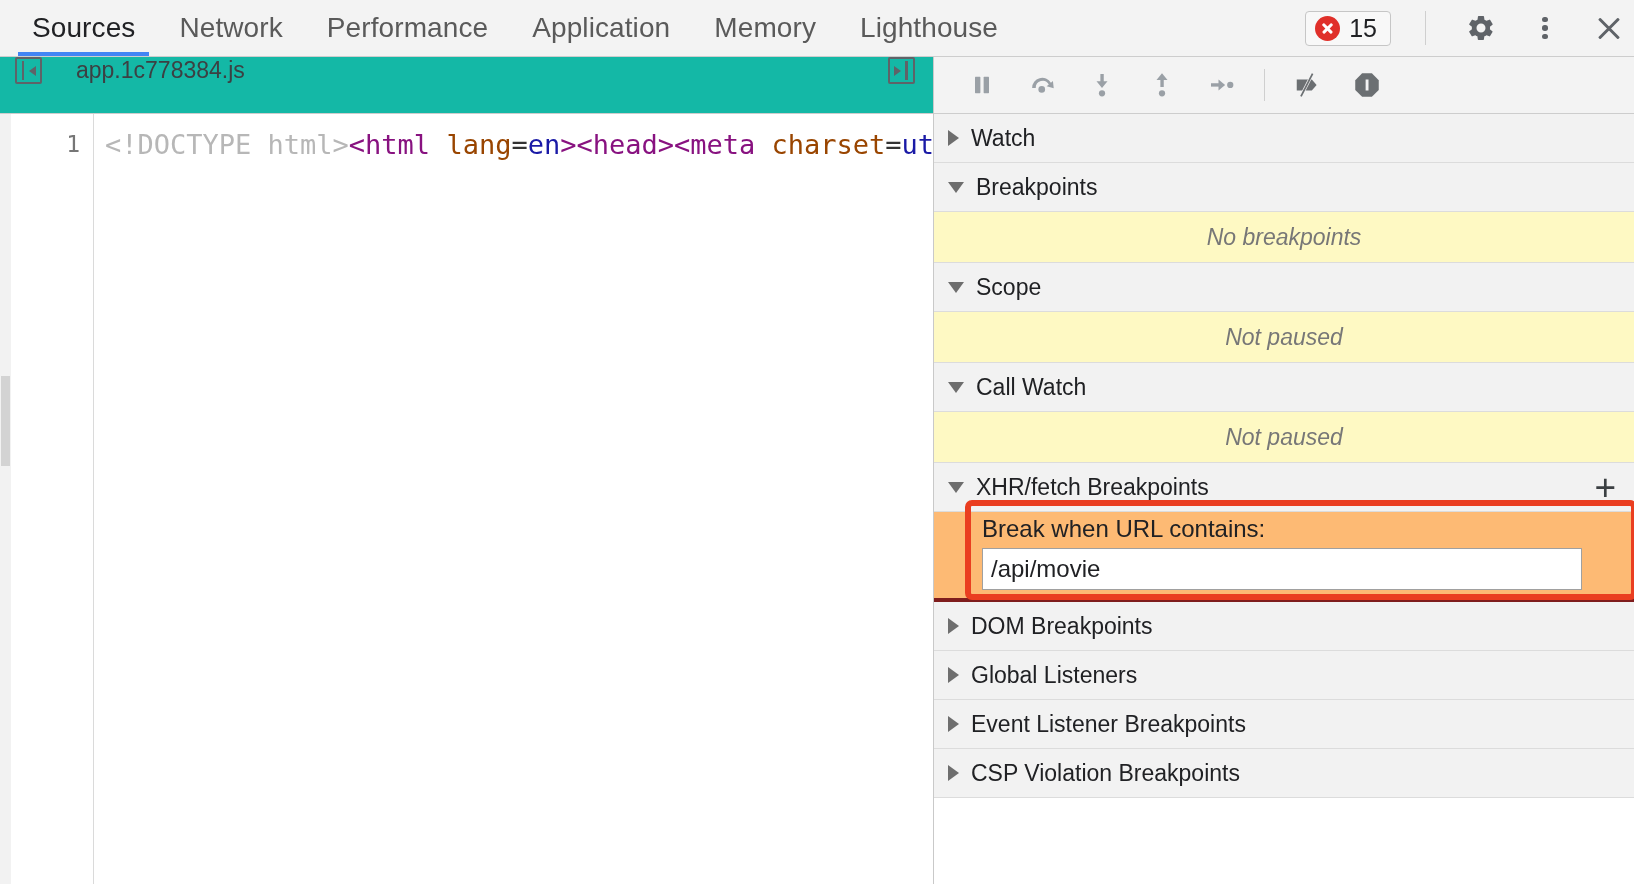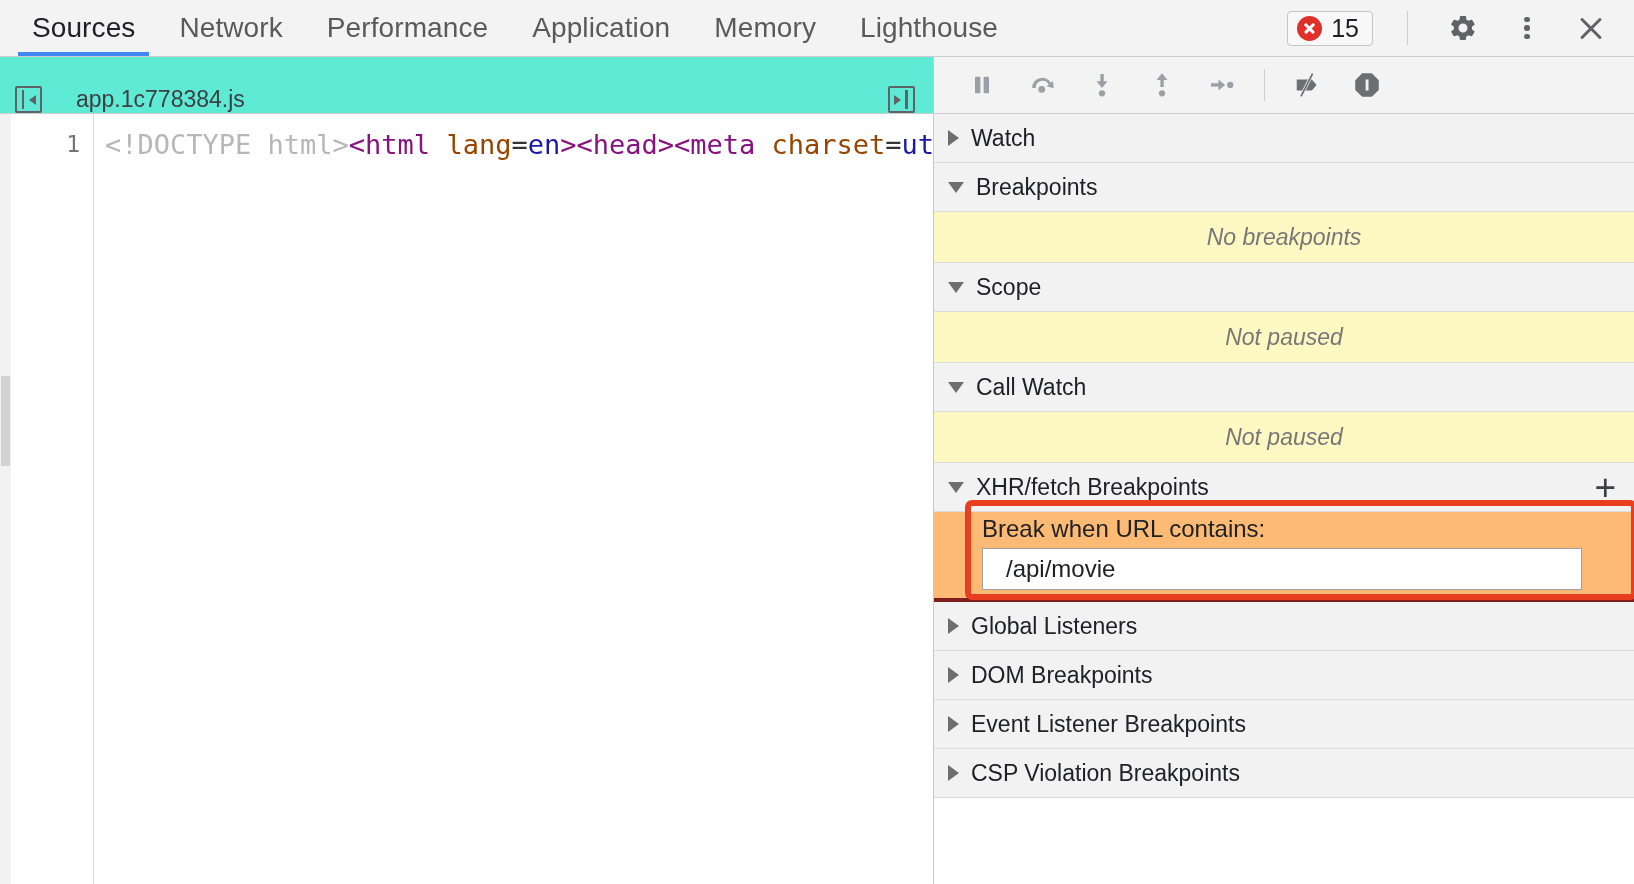--- a/index.html
+++ b/index.html
@@ -41,21 +41,21 @@
     content: "";
     position: absolute;
     left: 8px; right: 8px; bottom: 0;
     height: 4px;
     background: #4285f4;
   }
   .tabbar-right {
     margin-left: auto;
     display: flex;
     align-items: center;
-    padding-right: 20px;
+    padding-right: 2px;
     gap: 18px;
   }
   .error-chip {
     display: flex;
     align-items: center;
     gap: 9px;
     border: 1px solid #c6c6c6;
     border-radius: 4px;
     background: #f8f8f8;
     padding: 4px 13px 4px 9px;
@@ -110,24 +110,24 @@
   .sources-pane {
     width: 934px;
     display: flex;
     flex-direction: column;
     position: relative;
     background: #fff;
     border-right: 1px solid #c9c9c9;
   }
   .file-tabbar {
     height: 57px;
-    background: #5eead4;
+    background: #14b8a6;
     border-bottom: 1px solid #cdcdcd;
     display: flex;
-    align-items: flex-end;
+    align-items: flex-start;
     position: relative;
   }
   .navpane-toggle {
     width: 56px;
     display: flex; align-items: center; justify-content: center;
     cursor: default;
   }
   .nav-glyph {
     width: 27px; height: 27px;
     border: 2.2px solid #5f6368;
@@ -345,21 +345,21 @@
   }
   .xhr-input {
     display: block;
     width: 600px;
     height: 42px;
     border: 1.5px solid #a0a0a0;
     background: #fff;
     font-size: 24px;
     font-family: "Liberation Sans", sans-serif;
     color: #202124;
-    padding: 0 23px;
+    padding: 0 8px;
     outline: none;
   }
 </style>
 </head>
 <body>
 
 <div class="devtools-tabbar">
   <div class="panel-tabs">
     <div class="panel-tab selected">
       <span>Sources</span>
@@ -521,26 +521,26 @@
     <div class="xhr-body">
       <div class="xhr-inner">
         <div class="xhr-label">Break when URL contains:</div>
         <input class="xhr-input" type="text" value="/api/movie" style="">
       </div>
       <div class="red-highlight"></div>
     </div>
 
     <div class="section-header">
       <span class="tri closed"></span>
+      <span>DOM Breakpoints</span>
+    </div>
+
+    <div class="section-header">
+      <span class="tri closed"></span>
       <span>Global Listeners</span>
-    </div>
-
-    <div class="section-header">
-      <span class="tri closed"></span>
-      <span>DOM Breakpoints</span>
     </div>
 
     <div class="section-header">
       <span class="tri closed"></span>
       <span>Event Listener Breakpoints</span>
     </div>
 
     <div class="section-header">
       <span class="tri closed"></span>
       <span>CSP Violation Breakpoints</span>

